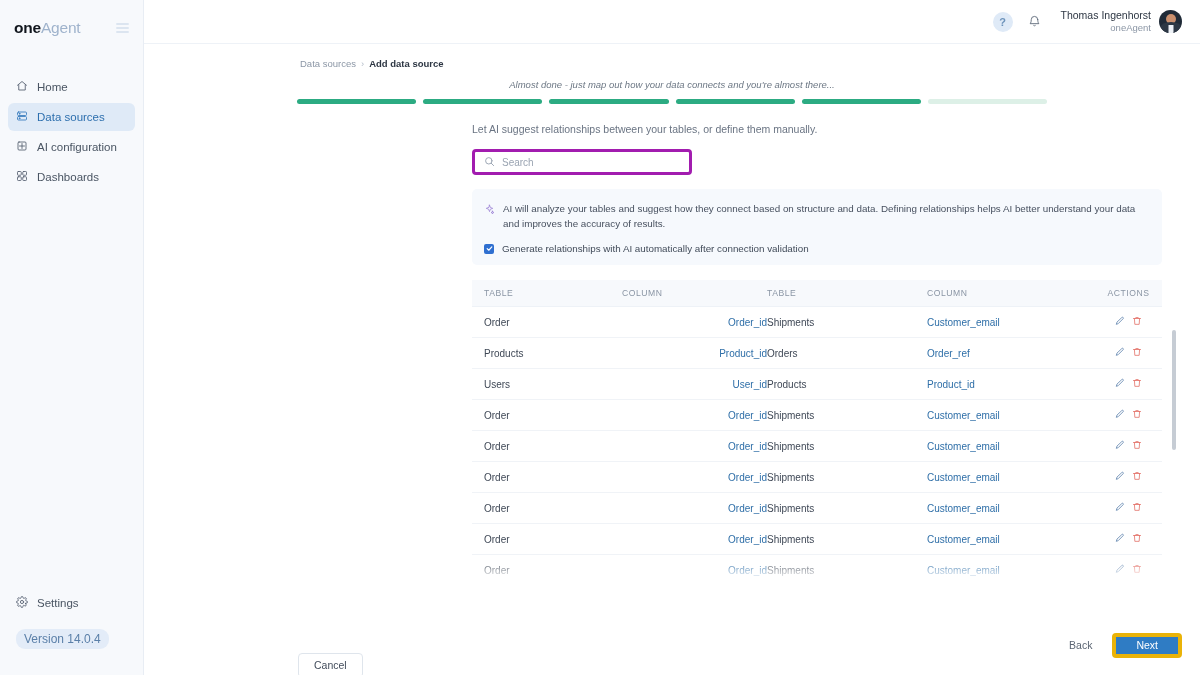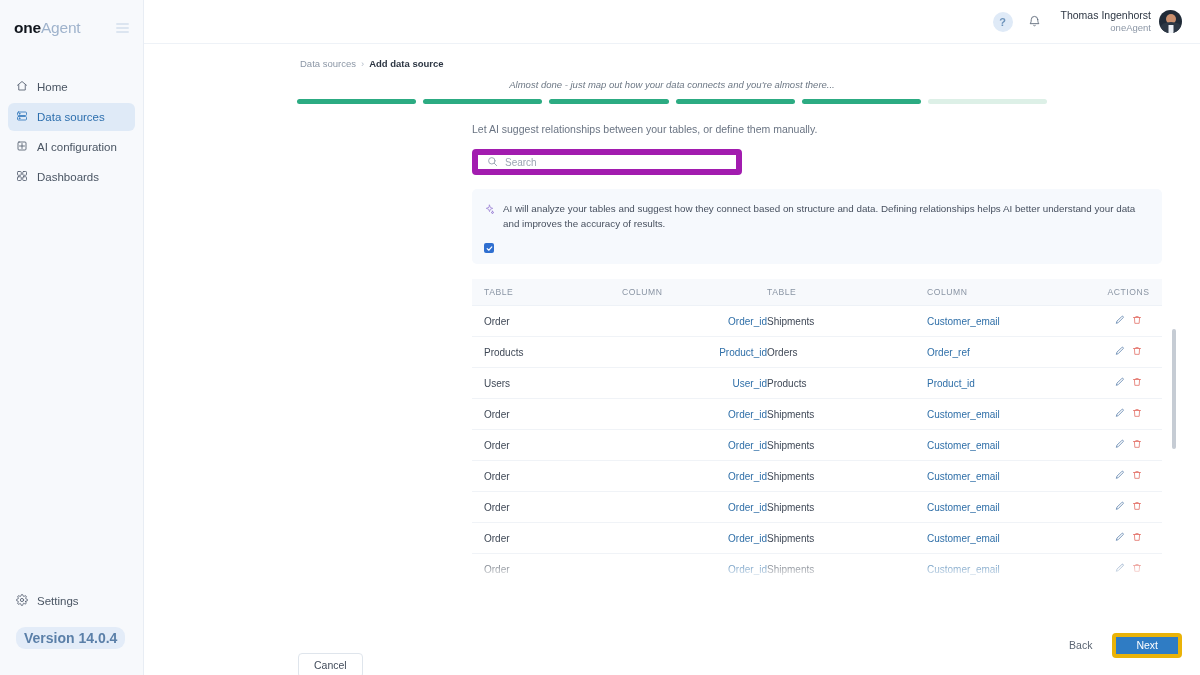--- a/index.html
+++ b/index.html
@@ -38,21 +38,21 @@
     font-size: 11.5px; color: #4a5563; cursor: pointer;
     white-space: nowrap;
   }
   .nav-item.active { background: #dfeaf7; color: #2d6fae; font-weight: 400; }
   .nav-item svg { flex: 0 0 auto; }
 
   .sidebar-bottom { margin-top: auto; padding: 0 8px 26px 8px; }
   .version-badge {
     display: inline-block; margin: 12px 0 0 8px;
     background: #e3ecf8; color: #5a7fa8;
-    font-size: 14px; padding: 3px 8px; border-radius: 9px; font-weight: bold;
+    font-size: 12px; padding: 3px 8px; border-radius: 9px;
   }
 
   
   .main { flex: 1; display: flex; flex-direction: column; position: relative; background: #fff; }
   .topbar {
     height: 44px; display: flex; align-items: center; justify-content: flex-end;
     padding-right: 18px; gap: 12px; border-bottom: 1px solid #eef2f7; background: #fff;
   }
   .icon-btn {
     width: 20px; height: 20px; border-radius: 50%;
@@ -80,22 +80,22 @@
 
   .progress { display: flex; gap: 7px; margin: 9px auto 0 auto; width: 750px; }
   .progress .seg { height: 5px; border-radius: 3px; flex: 1; background: #ddf0e7; }
   .progress .seg.done { background: #2cab82; }
 
   .content { padding: 14px 0 0 328px; }
   .page-title { font-size: 13.5px; font-weight: 700; color: #1d242e; }
   .page-sub { font-size: 10.5px; color: #6a7483; margin-top: 5px; }
 
   .search-wrap {
-    margin-top: 14px; width: 270px; height: 26px;
-    border: 6px solid #a21caf; border-radius: 4px;
+    margin-top: 14px; width: 220px; height: 26px;
+    border: 3px solid #a21caf; border-radius: 4px;
     display: flex; align-items: center; gap: 7px; padding: 0 9px; background: #fff;
   }
   .search-wrap input {
     border: none; outline: none; font-size: 10px; color: #3b4452;
     font-family: "Liberation Sans", sans-serif; width: 100%; background: transparent;
   }
   .search-wrap input::placeholder { color: #9aa4b2; }
 
   .info-card {
     margin-top: 14px; width: 690px; background: #f6f9fd;
@@ -294,20 +294,21 @@
               </svg>
           </span>
           <div class="info-text">AI will analyze your tables and suggest how they connect based on structure and data. Defining relationships helps AI better understand your data and improves the accuracy of results.</div>
         </div>
         <div class="check-row">
           <span class="checkbox">
             <svg width="7" height="7" viewBox="0 0 24 24" fill="none" stroke="#ffffff" stroke-width="4" stroke-linecap="round" stroke-linejoin="round">
                 <path d="M4 12.5 9.5 18 20 6.5"></path>
               </svg>
           </span>
+          <span class="check-label">Generate relationships with AI automatically after connection validation</span>
         </div>
       </div>
 
       <div class="table-zone">
         <div class="table-viewport">
           <table class="tbl">
             <thead>
               <tr>
                 <th class="col-w1">TABLE</th>
                 <th class="col-w2">COLUMN</th>

